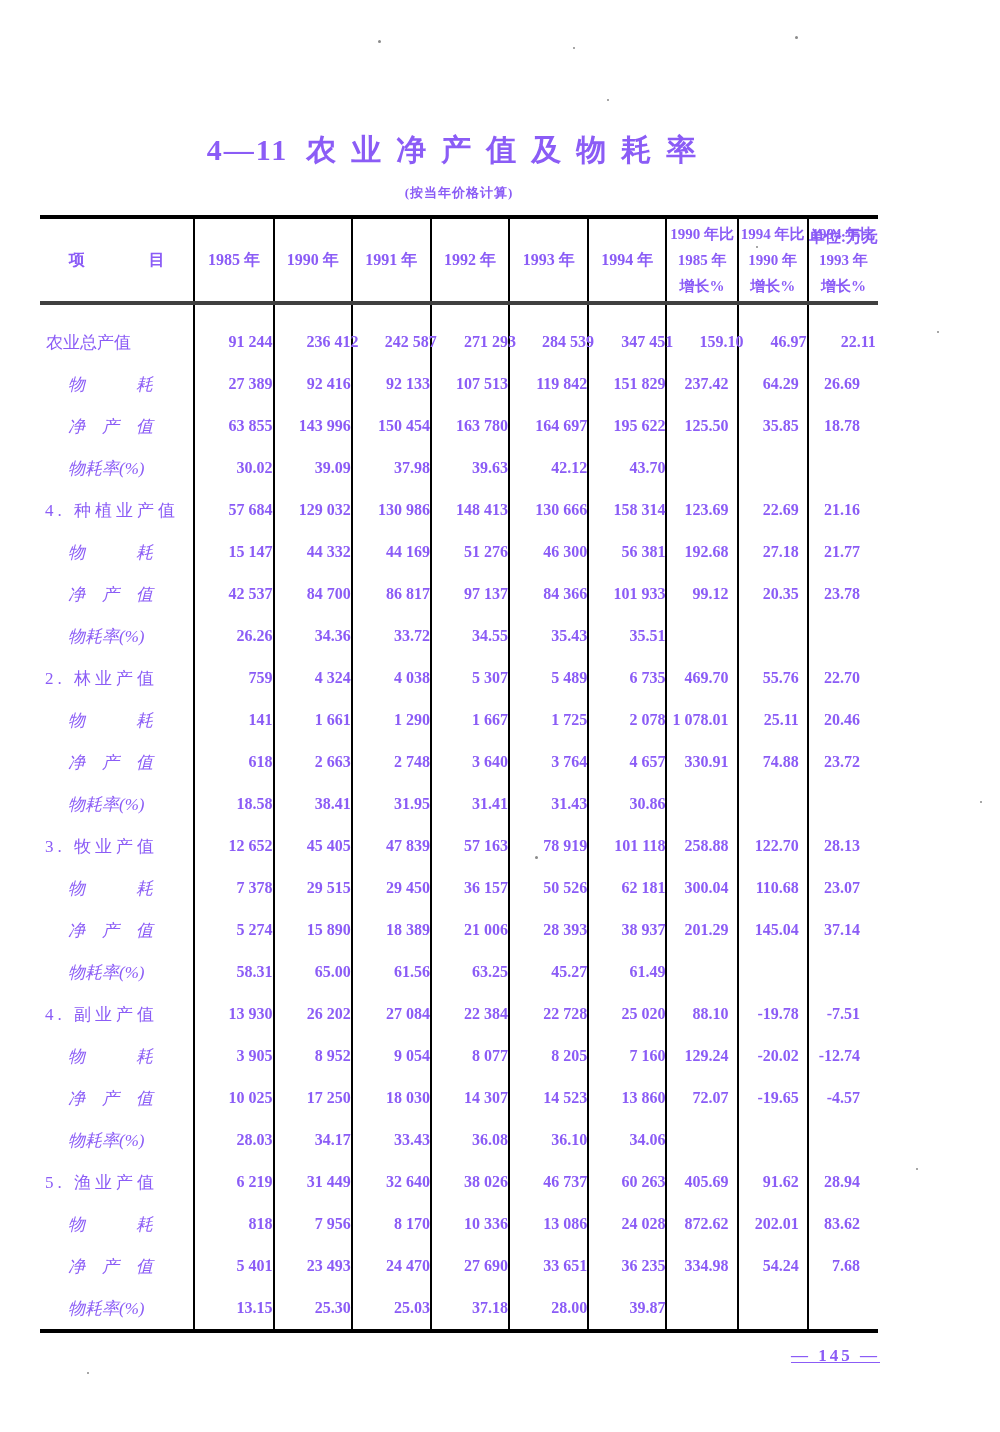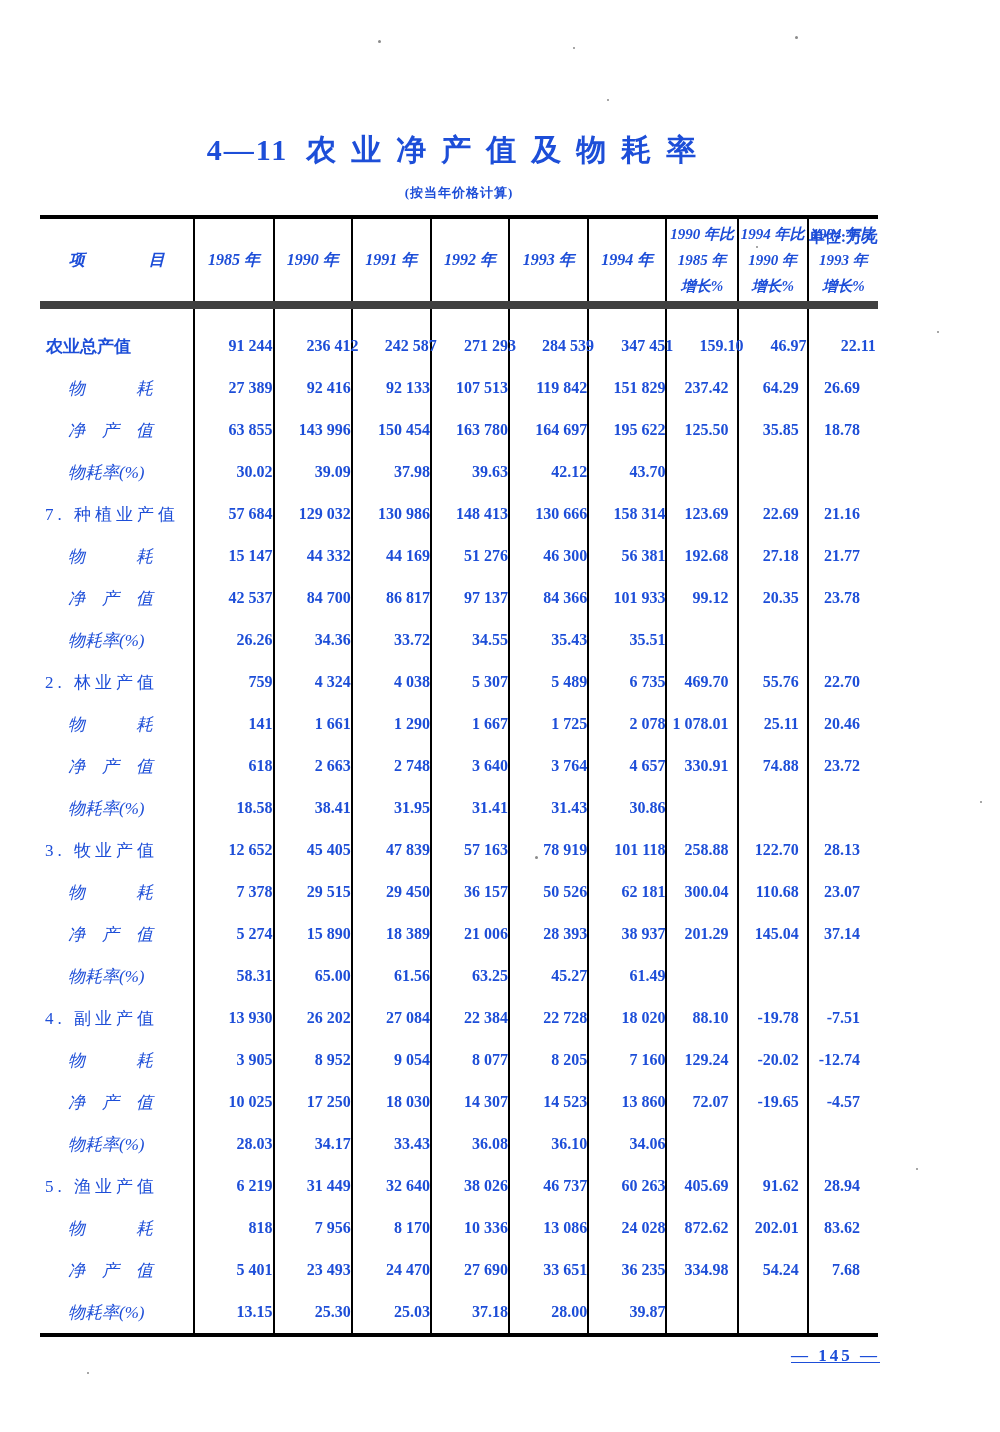--- a/index.html
+++ b/index.html
@@ -1,18 +1,18 @@
 <!DOCTYPE html>
 <html><head>
 <meta charset="utf-8">
 <style>
   html,body{margin:0;padding:0;background:#e8e8e8;}
   .page{
     position:relative;width:1000px;height:1432px;background:#ffffff;
-    font-family:"Liberation Serif","DejaVu Serif",serif;color:#1d4ed8;
+    font-family:"Liberation Serif","DejaVu Serif",serif;color:#8b5cf6;
     overflow:hidden;margin:0 auto;
   }
   .title{
     position:absolute;top:130px;left:40px;width:838px;text-align:center;
     font-size:30px;font-weight:bold;white-space:nowrap;
   }
   .title .prefix{letter-spacing:2px;margin-right:18px;}
   .title .main{letter-spacing:15px;}
   .subtitle{
     position:absolute;top:184px;left:40px;width:838px;text-align:center;
@@ -25,29 +25,29 @@
     position:absolute;left:40px;top:215px;width:838px;
     border-collapse:collapse;table-layout:fixed;
     border-top:4px solid #000;border-bottom:4px solid #000;
   }
   table.stat th,table.stat td{
     border-right:2px solid #000;padding:0;vertical-align:middle;
     overflow:visible;
   }
   table.stat th:last-child,table.stat td:last-child{border-right:none;}
   thead th{
-    border-bottom:8px solid #404040;height:82px;font-weight:600;
-    font-size:16px;text-align:center;white-space:nowrap;font-style:italic;
+    border-bottom:4px solid #404040;height:82px;font-weight:600;
+    font-size:16px;text-align:center;white-space:nowrap;
   }
   thead th.growth{font-size:15px;font-weight:600;}
   thead th.growth .gl{line-height:26px;display:block;text-align:center;}
   tbody td{height:42px;font-size:16px;}
   tbody tr:first-child td{padding-top:16px;padding-left:32px;}
   td.lab{text-align:left;font-size:17px;white-space:nowrap;}
-  td.lab.total{padding-left:6px;font-weight:bold;}
+  td.lab.total{padding-left:6px;font-weight:normal;}
   td.lab.section{padding-left:5px;letter-spacing:4px;}
   td.lab.sub{padding-left:28px;font-style:italic;}
   td.num{text-align:right;padding-right:9px;white-space:nowrap;
     font-family:"Liberation Serif","DejaVu Serif",serif;font-weight:600;}
   td.num.pct{padding-right:8px;}
   td.num.last{padding-right:18px;}
   tr.bold-row td{font-weight:700;}
   .pageno{
     position:absolute;top:1346px;left:720px;width:160px;text-align:right;
     font-size:17px;font-weight:600;letter-spacing:3px;white-space:nowrap;text-decoration:underline;
@@ -148,21 +148,21 @@
           <td class="num">39.09</td>
           <td class="num">37.98</td>
           <td class="num">39.63</td>
           <td class="num">42.12</td>
           <td class="num">43.70</td>
           <td class="num pct"></td>
           <td class="num pct"></td>
           <td class="num pct last"></td>
         </tr>
         <tr>
-          <td class="lab section">7. 种植业产值</td>
+          <td class="lab section">4. 种植业产值</td>
           <td class="num">57 684</td>
           <td class="num">129 032</td>
           <td class="num">130 986</td>
           <td class="num">148 413</td>
           <td class="num">130 666</td>
           <td class="num">158 314</td>
           <td class="num pct">123.69</td>
           <td class="num pct">22.69</td>
           <td class="num pct last">21.16</td>
         </tr>
@@ -298,21 +298,21 @@
           <td class="num pct"></td>
           <td class="num pct last"></td>
         </tr>
         <tr>
           <td class="lab section">4. 副业产值</td>
           <td class="num">13 930</td>
           <td class="num">26 202</td>
           <td class="num">27 084</td>
           <td class="num">22 384</td>
           <td class="num">22 728</td>
-          <td class="num">18 020</td>
+          <td class="num">25 020</td>
           <td class="num pct">88.10</td>
           <td class="num pct">-19.78</td>
           <td class="num pct last">-7.51</td>
         </tr>
         <tr>
           <td class="lab sub">物　　　耗</td>
           <td class="num">3 905</td>
           <td class="num">8 952</td>
           <td class="num">9 054</td>
           <td class="num">8 077</td>

